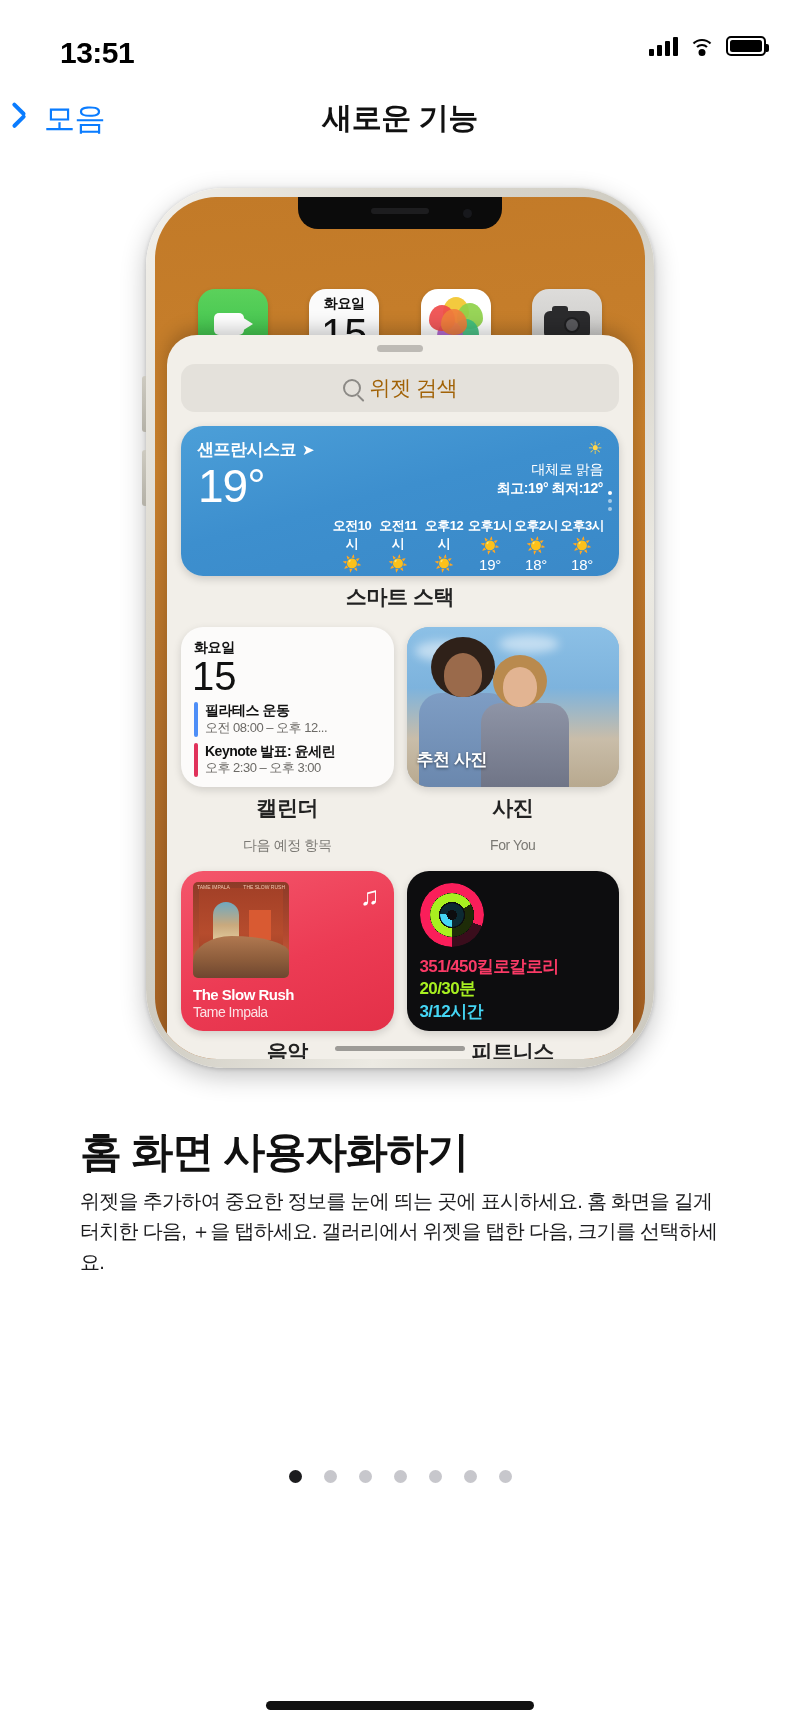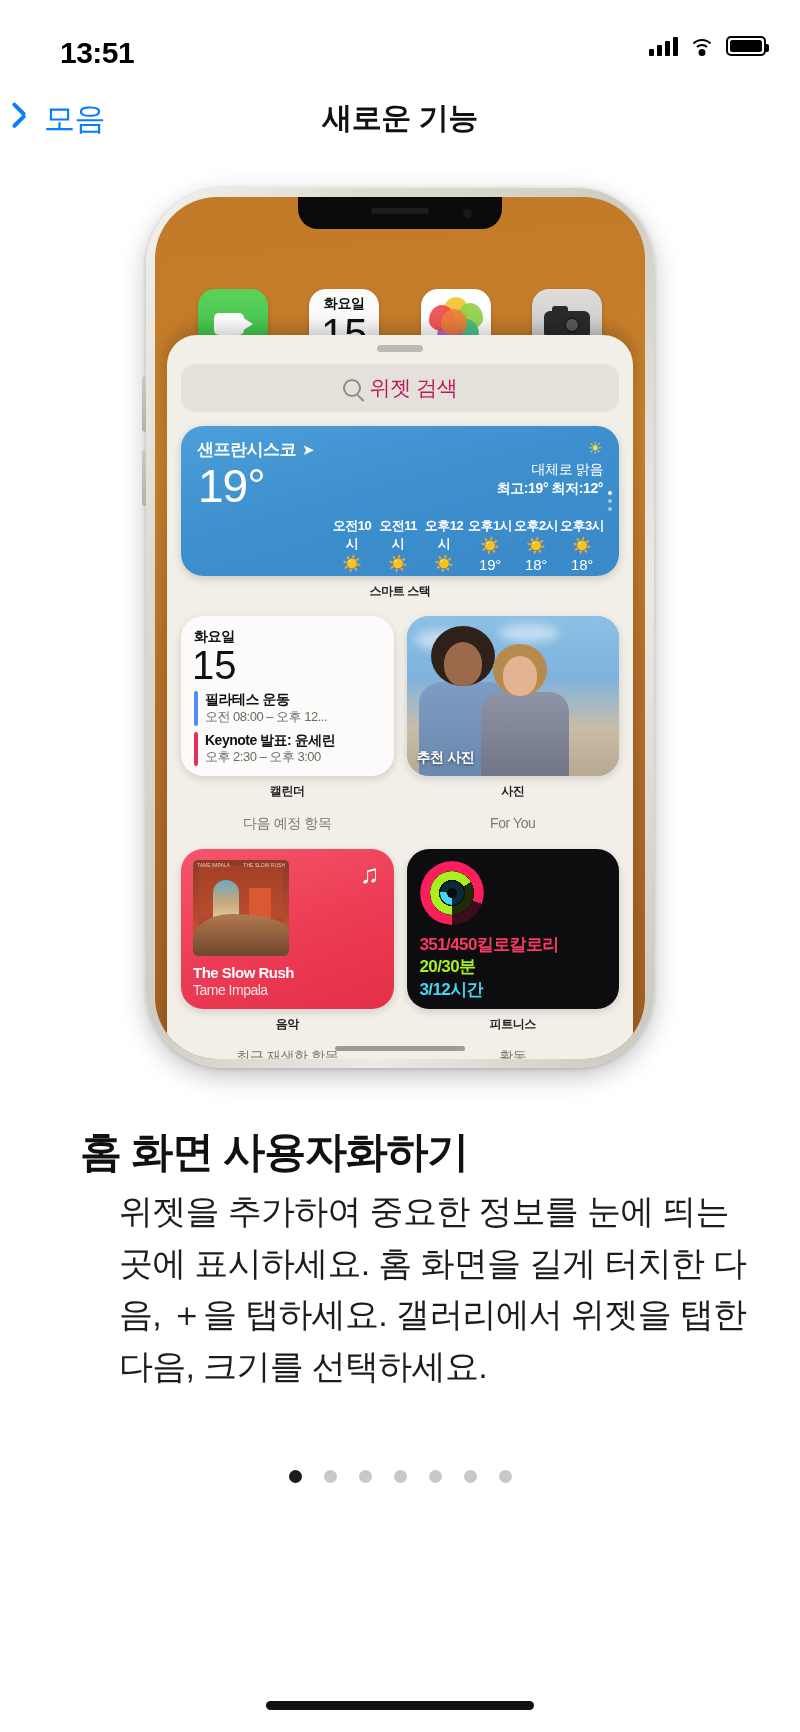--- a/index.html
+++ b/index.html
@@ -139,21 +139,21 @@
   .grabber { width: 46px; height: 7px; border-radius: 4px; background: #bdbab5;
              margin: 10px auto 0; }
   .searchfield {
     margin: 12px 14px 0; height: 48px; border-radius: 14px; background: #e4e1db;
     display:flex; align-items:center; justify-content:center; gap: 9px;
   }
   .mag { width: 18px; height: 18px; border: 2.4px solid #8c8a86; border-radius:50%;
          position:relative; }
   .mag::after { content:""; position:absolute; right:-6px; bottom:-4px; width: 9px; height: 2.4px;
                 background:#8c8a86; border-radius:2px; transform: rotate(45deg); }
-  .search-ph { font-size: 21px; color: #be185d; letter-spacing:-0.4px; }
+  .search-ph { font-size: 21px; color: #a16207; letter-spacing:-0.4px; }
 
   .gal-body { padding: 14px 14px 0; }
 
   
   .w-weather {
     position: relative; height: 150px; border-radius: 22px; overflow: hidden;
     background: linear-gradient(165deg, #4c9fd8 0%, #3d8fce 45%, #3a89c8 100%);
     box-shadow: 0 3px 8px rgba(0,0,0,0.16);
   }
   .ww-top { display:flex; justify-content: space-between; padding: 12px 16px 0; }
@@ -170,21 +170,21 @@
   .ww-hr { text-align:center; width: 46px; }
   .ww-hr .h { font-size: 13px; font-weight: bold; color:#fff; letter-spacing:-0.5px; }
   .ww-hr .ic { font-size: 16px; margin: 3px 0 2px; line-height:1; }
   .ww-hr .t { font-size: 15px; color:#fff; letter-spacing:-0.3px; }
   .stack-dots { position:absolute; right: 7px; top: 50%; transform: translateY(-50%);
                 display:flex; flex-direction:column; gap:4px; }
   .stack-dots i { width:4px; height:4px; border-radius:50%; background: rgba(255,255,255,0.55); }
   .stack-dots i.on { background:#fff; }
 
   .wlabel { text-align:center; margin-top: 7px; }
-  .wlabel .t1 { font-size: 12px; font-weight: bold; color:#222; letter-spacing:-0.4px; }
+  .wlabel .t1 { font-size: 21px; font-weight: bold; color:#222; letter-spacing:-0.4px; }
   .wlabel .t2 { font-size: 14px; color:#7b7974; letter-spacing:-0.4px; margin-top: 15px; }
 
   .row2 { display:flex; gap: 13px; margin-top: 16px; }
   .cell { flex: 1; }
 
   
   .w-cal { height: 160px; border-radius: 22px; background: #fcfbfa; padding: 12px 13px 0;
            box-shadow: 0 3px 8px rgba(0,0,0,0.14); overflow:hidden; }
   .cal-dow { font-size: 14px; font-weight: bold; color: #111; letter-spacing:-0.4px; }
   .cal-num { font-size: 40px; font-weight: 300; color:#111; line-height: 0.98; margin: 0 0 6px -2px; }
@@ -208,21 +208,21 @@
   .ph-face1 { left: 37px; top: 26px; width: 38px; height: 44px; border-radius: 50% 50% 46% 46%;
               background: #9a6a4b; }
   .ph-body1 { position:absolute; left: 12px; top: 66px; width: 92px; height: 96px;
               background: linear-gradient(180deg,#7e9dc4,#6a87ad); border-radius: 22px 22px 0 0; }
   .ph-hair2 { left: 86px; top: 28px; width: 54px; height: 52px; border-radius: 50%;
               background: #b98a4e; }
   .ph-face2 { left: 96px; top: 40px; width: 34px; height: 40px; border-radius: 50% 50% 46% 46%;
               background: #e2b492; }
   .ph-body2 { position:absolute; left: 74px; top: 76px; width: 88px; height: 86px;
               background: linear-gradient(180deg,#8e94a6,#6f7486); border-radius: 20px 20px 0 0; }
-  .ph-badge { position:absolute; left: 10px; bottom: 9px; font-size: 14px; font-weight: bold;
+  .ph-badge { position:absolute; left: 10px; bottom: 16px; font-size: 17px; font-weight: bold;
               color:#fff; letter-spacing:-0.4px; text-shadow: 0 1px 3px rgba(0,0,0,0.55); }
 
   
   .w-music { height: 160px; border-radius: 22px; position:relative; overflow:hidden;
              background: linear-gradient(160deg,#f4566b 0%,#ec3b54 55%,#e33048 100%);
              box-shadow: 0 3px 8px rgba(0,0,0,0.14); padding: 11px 12px; }
   .mu-art { width: 96px; height: 96px; border-radius: 5px; overflow: hidden; position:relative;
             background: linear-gradient(180deg,#8c3b27 0%,#b2492f 55%,#c9653d 100%); }
   .mu-art .room { position:absolute; left: 6px; top: 6px; right: 6px; bottom: 0;
                   background: linear-gradient(180deg,#a34027 0%,#b64c2d 50%,#8d3a22 100%); }
@@ -266,21 +266,21 @@
   .phone-home-ind { position:absolute; left:50%; transform:translateX(-50%); bottom: 8px;
                     width: 130px; height: 5px; border-radius: 3px; background: rgba(0,0,0,0.35); z-index: 40; }
 
   
   .headline {
     position: absolute; left: 80px; top: 1124px; width: 660px;
     font-size: 42px; font-weight: bold; color: #111; letter-spacing: -1.2px;
   }
   .bodytext {
     position: absolute; left: 80px; top: 1186px; width: 640px;
-    font-size: 34px; color: #1c1c1e; line-height: 1.52; letter-spacing: -0.7px; margin-left: 39px;
+    font-size: 20px; color: #1c1c1e; line-height: 1.52; letter-spacing: -0.7px;
   }
 
   
   .dots { position:absolute; left:0; right:0; top: 1470px;
           display:flex; justify-content:center; align-items:center; gap: 22px; }
   .dot { width: 13px; height: 13px; border-radius: 50%; background: #c7c7cc; }
   .dot.active { background: #1c1c1e; }
 
   
   .home-indicator { position:absolute; left: 50%; transform: translateX(-50%);

